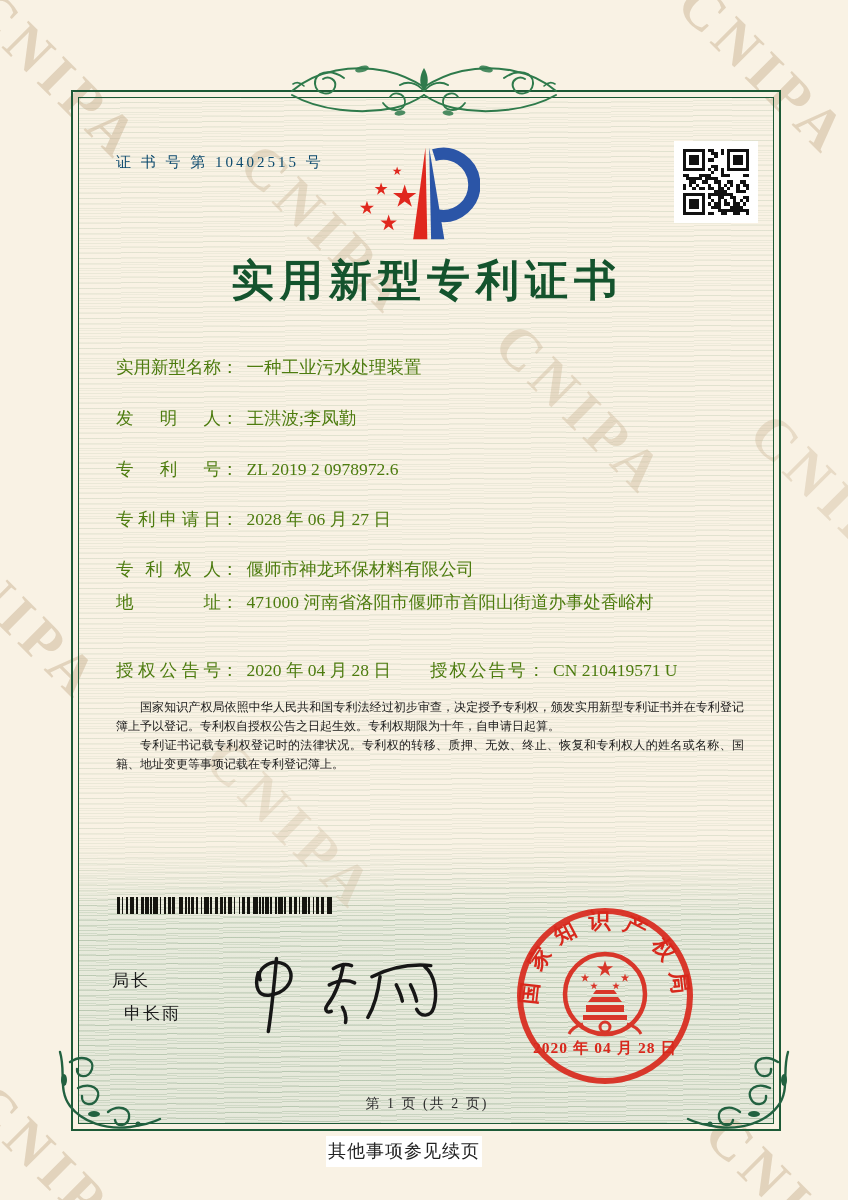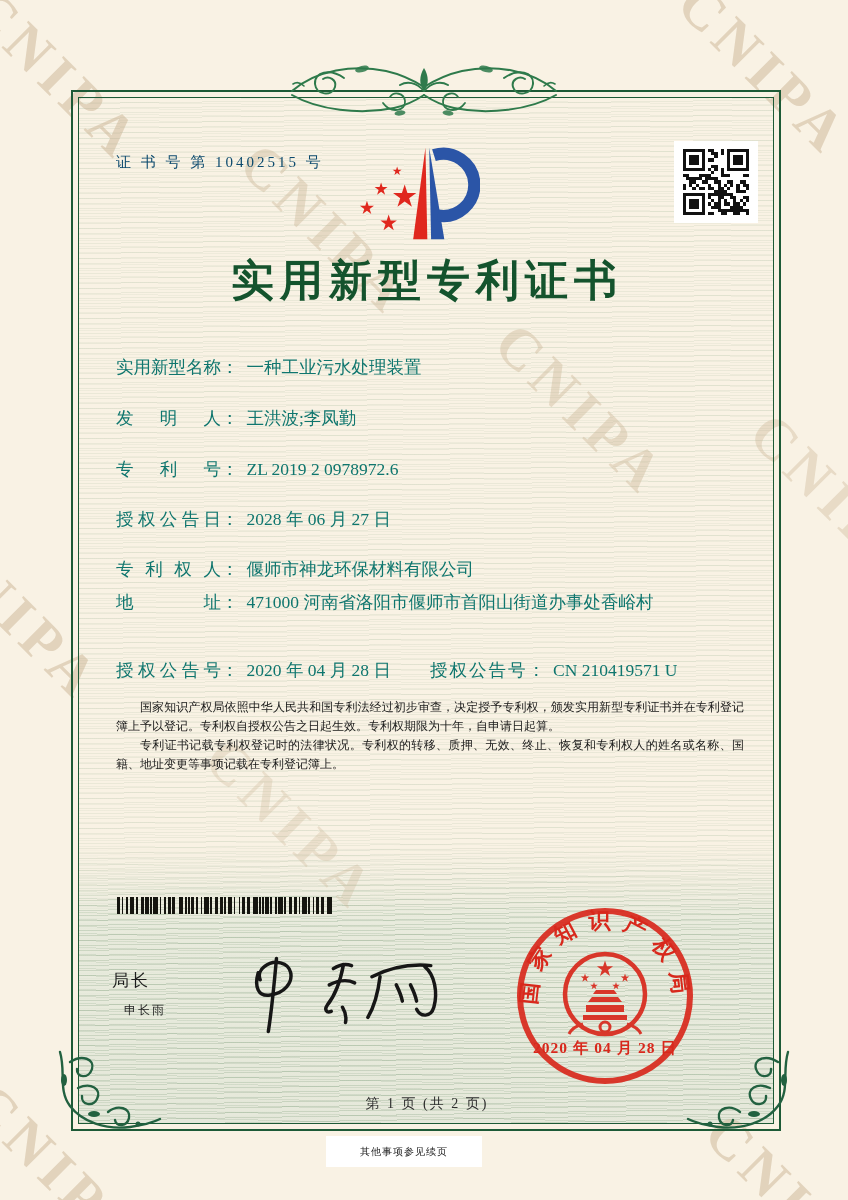--- a/index.html
+++ b/index.html
@@ -38,40 +38,40 @@
   .content{position:absolute;z-index:4;inset:0;}
   svg{display:block;}
 
   .cert-no{position:absolute;left:116px;top:153px;font-size:15px;letter-spacing:3px;color:#0c4a6e;}
   .logo{position:absolute;left:352px;top:142px;}
   .qr-box{position:absolute;left:674px;top:141px;width:84px;height:82px;background:#fff;
       display:flex;align-items:center;justify-content:center;}
   .title{position:absolute;left:73px;top:252px;width:708px;text-align:center;
       font-size:43px;font-weight:700;letter-spacing:6px;color:#14532d;}
 
-  .row{position:absolute;left:116px;width:648px;font-size:17.5px;color:#0f766e;white-space:nowrap;}
+  .row{position:absolute;left:116px;width:648px;font-size:17.5px;color:#4d7c0f;white-space:nowrap;}
   .r1{top:355px}.r2{top:406px}.r3{top:457px}.r4{top:507px}.r5{top:557px}.r6{top:590px}.r7{top:658px}
   .flabel{display:inline-block;width:105px;text-align:justify;text-align-last:justify;}
   .fvalue{margin-left:8px;}
   .grant2{position:absolute;left:314px;top:0;}
   .grant2 .flabel{width:auto;letter-spacing:2px;}
 
   .body-text{position:absolute;left:116px;top:698px;width:628px;color:#191919;}
   .body-text p{font-size:12px;line-height:19px;text-align:justify;text-indent:2em;margin:0;}
 
   .barcode{position:absolute;left:117px;top:897px;}
   .sig-title{position:absolute;left:112px;top:969px;font-size:17px;letter-spacing:2px;color:#1c1c1c;}
-  .sig-name{position:absolute;left:124px;top:1002px;font-size:12px;letter-spacing:2px;color:#1c1c1c;}
+  .sig-name{position:absolute;left:124px;top:1002px;font-size:17px;letter-spacing:2px;color:#1c1c1c;}
   .sig-script{position:absolute;left:246px;top:946px;}
   .seal{position:absolute;left:513px;top:904px;}
 
   .page-footer{position:absolute;left:73px;top:1095px;width:708px;text-align:center;
       font-size:14px;letter-spacing:2px;color:#2e2e2e;}
   .cont-box{position:absolute;left:326px;top:1136px;width:156px;height:31px;background:#fff;
-      text-align:center;line-height:31px;font-size:10px;letter-spacing:1px;color:#222;}
+      text-align:center;line-height:31px;font-size:18px;letter-spacing:1px;color:#222;}
 
   .orn-top{position:absolute;z-index:3;left:288px;top:56px;}
   .orn-bl{position:absolute;z-index:3;left:50px;top:1050px;}
   .orn-br{position:absolute;z-index:3;left:686px;top:1050px;transform:scaleX(-1);}
 </style>
 </head>
 <body>
 
 <div class="page">
 
@@ -395,21 +395,21 @@
     <div class="row r1">
       <span class="flabel">实用新型名称</span><span>：</span><span class="fvalue">一种工业污水处理装置</span>
     </div>
     <div class="row r2">
       <span class="flabel">发明人</span><span>：</span><span class="fvalue">王洪波;李凤勤</span>
     </div>
     <div class="row r3">
       <span class="flabel">专利号</span><span>：</span><span class="fvalue">ZL 2019 2 0978972.6</span>
     </div>
     <div class="row r4">
-      <span class="flabel">授权公告日</span><span>：</span><span class="fvalue">2028 年 06 月 27 日</span>
+      <span class="flabel">专利申请日</span><span>：</span><span class="fvalue">2028 年 06 月 27 日</span>
     </div>
     <div class="row r5">
       <span class="flabel">专利权人</span><span>：</span><span class="fvalue">偃师市神龙环保材料有限公司</span>
     </div>
     <div class="row r6">
       <span class="flabel">地址</span><span>：</span><span class="fvalue">471000 河南省洛阳市偃师市首阳山街道办事处香峪村</span>
     </div>
     <div class="row r7">
       <span class="flabel">授权公告号</span><span>：</span><span class="fvalue">2020 年 04 月 28 日</span>
       <span class="grant2">

